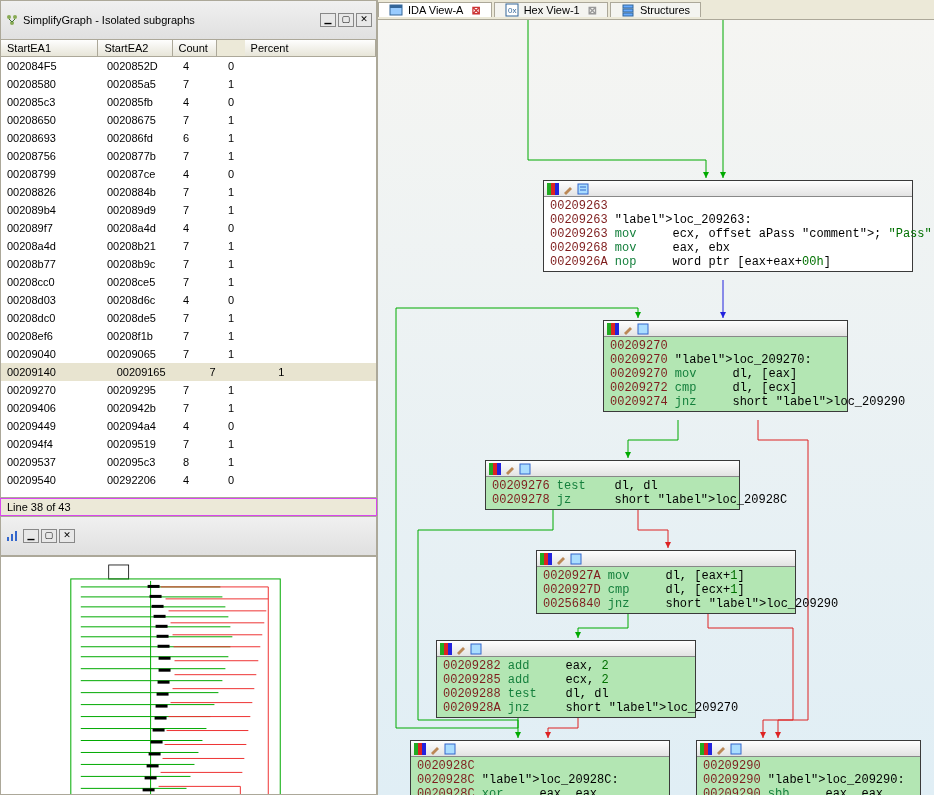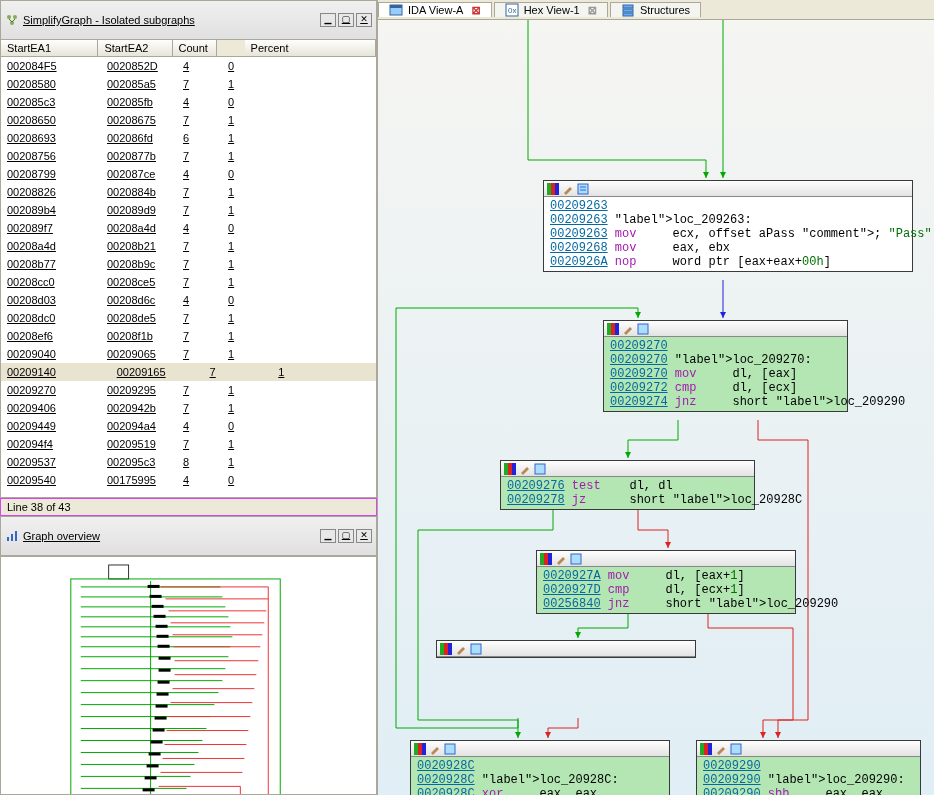--- a/index.html
+++ b/index.html
@@ -18,21 +18,20 @@
   flex-direction: column;
   border-right: 1px solid #aca899;
 }
 .panel-titlebar {
   background: linear-gradient(#f0f0f0, #e0e0e0);
   border: 1px solid #aca899;
   padding: 19px 4px;
   display: flex;
   align-items: center;
   height: 28px;
-  text-decoration: underline;
 }
 .panel-titlebar .icon {
   width: 14px;
   height: 14px;
   margin-right: 4px;
 }
 .panel-title { flex: 1; font-size: 11px; }
 .title-buttons { display: flex; gap: 2px; }
 .title-btn {
   width: 16px;
@@ -72,21 +71,20 @@
   flex: 1;
   overflow-y: scroll;
   overflow-x: hidden;
   background: #fff;
 }
 .tr {
   display: flex;
   height: 18px;
   line-height: 18px;
   font-size: 11px;
-  text-decoration: underline;
 }
 .tr.selected { background: #e8e4d0; gap: 32px; }
 .td { padding: 0 6px; }
 .td.c1 { width: 100px; }
 .td.c2 { width: 76px; }
 .td.c3 { width: 45px; }
 .td.c4 { width: 135px; }
 .statusbar {
   border: 1px solid #d946ef;
   background: #ece9d8;
@@ -169,22 +167,22 @@
   width: 12px;
   height: 12px;
 }
 .node-body {
   padding: 2px 6px;
   background: #b3e6b3;
   line-height: 14px;
   white-space: pre;
 }
 .node.white .node-body { background: #fff; }
-.addr { color: #0369a1; text-decoration: underline; }
-.mnem { color: #a21caf; }
+.addr { color: #7f1d1d; }
+.mnem { color: #15803d; }
 .num { color: #007000; }
 .str { color: #007000; }
 
 .edges { position: absolute; inset: 0; pointer-events: none; }
 
 .mini-edges { position:absolute; inset:0; }
 
 .tbody::-webkit-scrollbar { width: 16px; }
 .tbody::-webkit-scrollbar-track { background: #ece9d8; border-left:1px solid #aca899; }
 .tbody::-webkit-scrollbar-thumb { background: #c8c4b4; border:1px solid #888; }
@@ -352,38 +350,37 @@
             <div class="td c4">1</div>
           </div>
           <div class="tr">
             <div class="td c1">00209537</div>
             <div class="td c2">002095c3</div>
             <div class="td c3">8</div>
             <div class="td c4">1</div>
           </div>
           <div class="tr">
             <div class="td c1">00209540</div>
-            <div class="td c2">00175995</div>
+            <div class="td c2">00292206</div>
             <div class="td c3">4</div>
             <div class="td c4">0</div>
           </div>
         </div>
     </div>
     <div class="statusbar">Line 38 of 43</div>
 
     <div class="graph-overview-panel">
       <div class="panel-titlebar">
         <span class="icon">
           <svg viewBox="0 0 14 14">
               <rect x="2" y="8" width="2" height="4" fill="#36c"></rect>
               <rect x="6" y="5" width="2" height="7" fill="#36c"></rect>
               <rect x="10" y="2" width="2" height="10" fill="#36c"></rect>
             </svg>
         </span>
-        <span class="panel-title">Graph overview</span>
         <div class="title-buttons">
           <div class="title-btn">▁</div>
           <div class="title-btn">▢</div>
           <div class="title-btn">✕</div>
         </div>
       </div>
       <div class="overview-body">
         <svg class="mini-edges" viewBox="0 0 376 280" preserveAspectRatio="none">
 
           <rect x="108" y="8" width="20" height="14" fill="none" stroke="#000" stroke-width="0.8"></rect>
@@ -565,21 +562,21 @@
                 <rect x="1" y="1" width="10" height="10" fill="#adf" stroke="#36c"></rect>
               </svg></span>
         </div>
         <div class="node-body" id="nb2"><span class="addr">00209270</span>
 <span class="addr">00209270</span> <span class="&lt;span">"label"</span>&gt;loc_209270:
 <span class="addr">00209270</span> <span class="mnem">mov</span>     dl, [eax]
 <span class="addr">00209272</span> <span class="mnem">cmp</span>     dl, [ecx]
 <span class="addr">00209274</span> <span class="mnem">jnz</span>     short <span class="&lt;span">"label"</span>&gt;loc_209290</div>
       </div>
 
-      <div class="node" style="left:122px; top:440px; width:255px;">
+      <div class="node" style="left:107px; top:440px; width:255px;">
         <div class="node-titlebar">
           <span class="mini-icon"><svg viewBox="0 0 12 12">
                 <rect width="12" height="12" fill="#2a2"></rect>
                 <rect x="4" width="4" height="12" fill="#d22"></rect>
                 <rect x="8" width="4" height="12" fill="#22d"></rect>
               </svg></span>
           <span class="mini-icon"><svg viewBox="0 0 12 12">
                 <path d="M2 10 L8 4 L10 6 L4 12 Z" fill="#b85"></path>
               </svg></span>
           <span class="mini-icon"><svg viewBox="0 0 12 12">
@@ -616,20 +613,24 @@
                 <rect x="4" width="4" height="12" fill="#d22"></rect>
                 <rect x="8" width="4" height="12" fill="#22d"></rect>
               </svg></span>
           <span class="mini-icon"><svg viewBox="0 0 12 12">
                 <path d="M2 10 L8 4 L10 6 L4 12 Z" fill="#b85"></path>
               </svg></span>
           <span class="mini-icon"><svg viewBox="0 0 12 12">
                 <rect x="1" y="1" width="10" height="10" fill="#adf" stroke="#36c"></rect>
               </svg></span>
         </div>
+        <div class="node-body" id="nb5"><span class="addr">00209282</span> <span class="mnem">add</span>     eax, <span class="num">2</span>
+<span class="addr">00209285</span> <span class="mnem">add</span>     ecx, <span class="num">2</span>
+<span class="addr">00209288</span> <span class="mnem">test</span>    dl, dl
+<span class="addr">0020928A</span> <span class="mnem">jnz</span>     short <span class="&lt;span">"label"</span>&gt;loc_209270</div>
       </div>
 
       <div class="node" style="left:32px; top:720px; width:260px;">
         <div class="node-titlebar">
           <span class="mini-icon"><svg viewBox="0 0 12 12">
                 <rect width="12" height="12" fill="#2a2"></rect>
                 <rect x="4" width="4" height="12" fill="#d22"></rect>
                 <rect x="8" width="4" height="12" fill="#22d"></rect>
               </svg></span>
           <span class="mini-icon"><svg viewBox="0 0 12 12">

